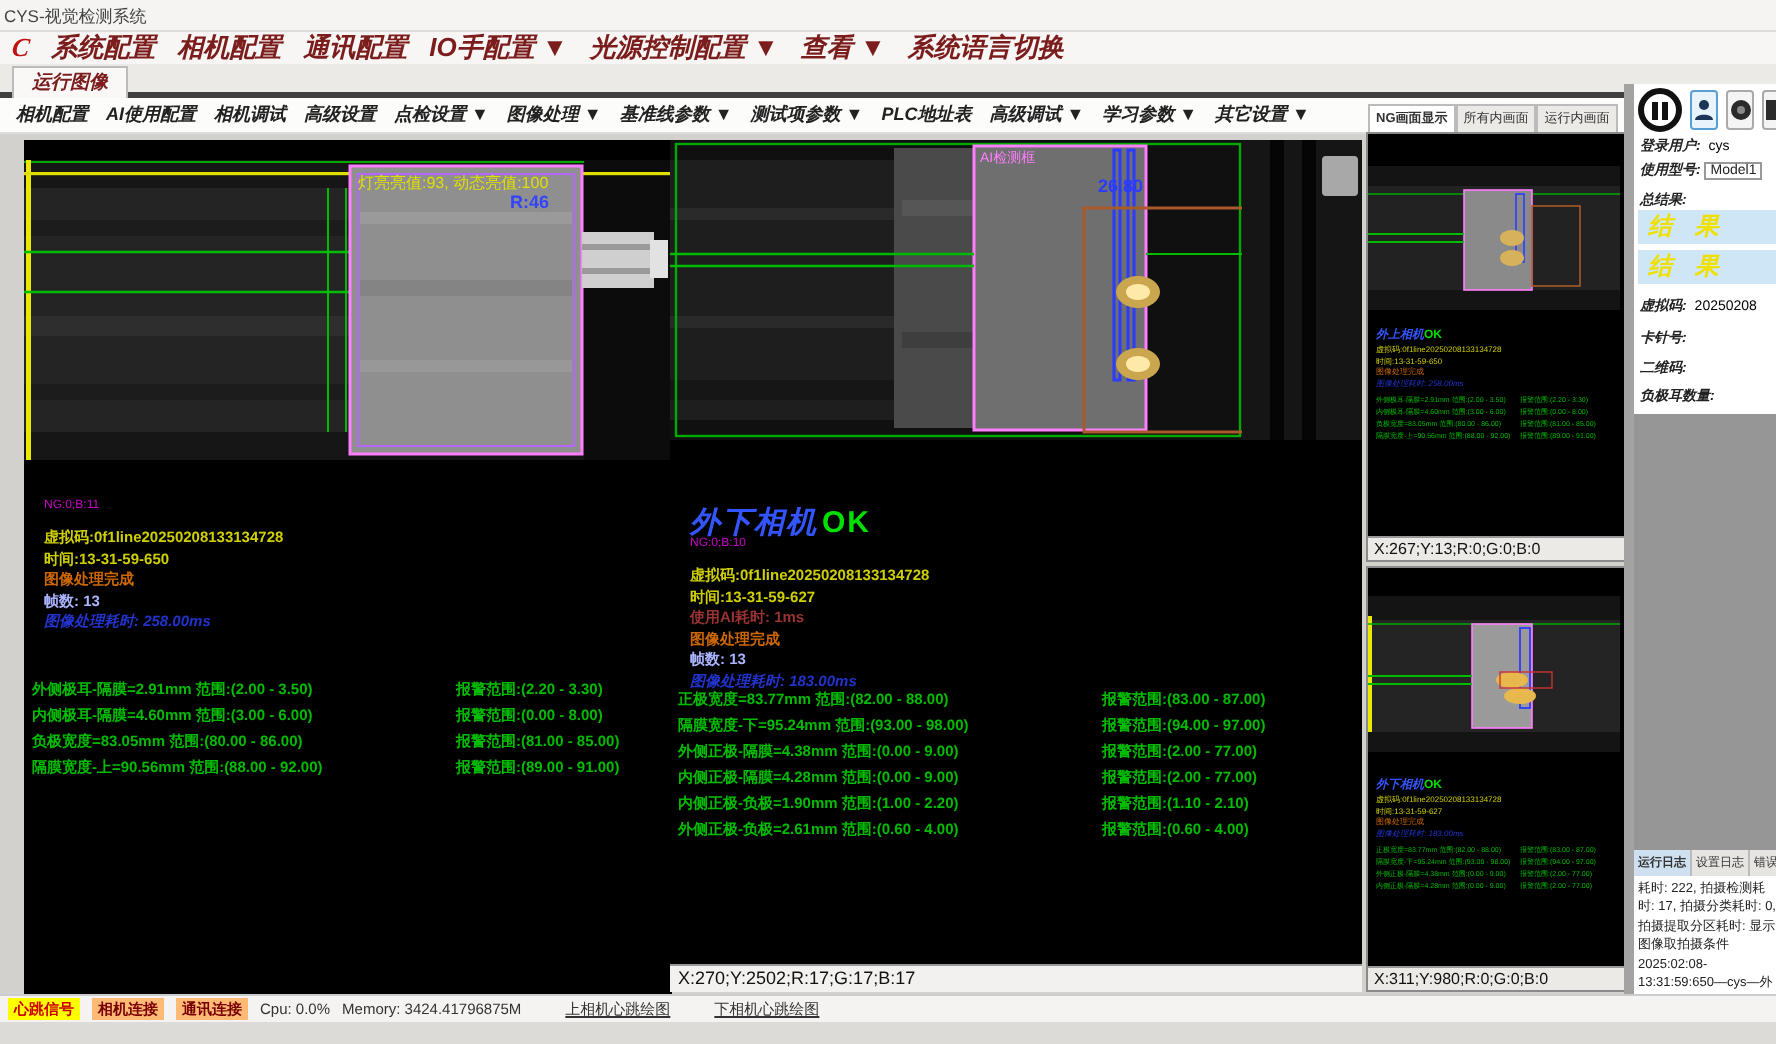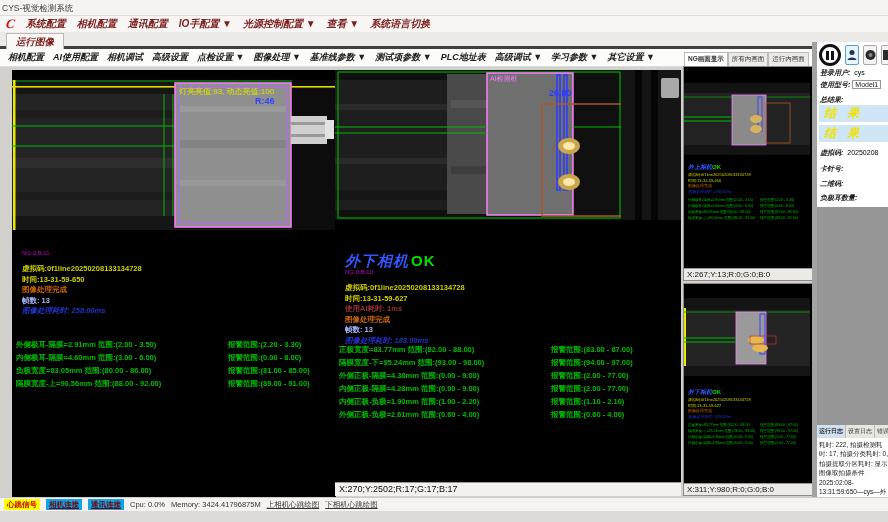--- a/index.html
+++ b/index.html
@@ -5,21 +5,21 @@
   * { margin:0; padding:0; box-sizing:border-box; }
   body { font-family:"Liberation Sans", sans-serif; background:#555; }
   .app { position:relative; width:888px; height:522px; background:#e9e7e5; overflow:hidden; }
   .abs { position:absolute; }
 
   
   .titlebar { left:0; top:0; width:888px; height:16px; background:#f5f4f2; border-bottom:1px solid #ddd;
               font-size:8.5px; color:#444; line-height:16px; padding-left:2px; }
   .menubar { left:0; top:16px; width:888px; height:16px; background:#f7f6f4; display:flex; align-items:center; gap:11px; padding-left:6px; }
   .logo { color:#c11212; font-family:"Liberation Serif", serif; font-weight:bold; font-style:italic; font-size:13px; transform:skewX(-8deg); }
-  .menu-item { font-size:10px; font-weight:bold; font-style:italic; color:#7c1d1d; white-space:nowrap; cursor:default; }
+  .menu-item { font-size:13px; font-weight:bold; font-style:italic; color:#7c1d1d; white-space:nowrap; cursor:default; }
   .tabrow { left:0; top:32px; width:888px; height:17px; background:#eceae7; border-bottom:3px solid #404040; }
   .run-tab { position:absolute; left:6px; top:1px; height:16px; padding:0 9px; background:#f9f8f7; border:1px solid #bbb; border-bottom:none;
              font-size:9.5px; font-weight:bold; font-style:italic; color:#7c1d1d; line-height:15px; }
   .toolbar { left:0; top:49px; width:812px; height:18px; background:#fcfcfb; border-bottom:1px solid #ddd;
              display:flex; align-items:center; gap:9px; padding-left:8px; }
   .tool-item { font-size:9px; font-weight:bold; font-style:italic; color:#222; white-space:nowrap; }
   .workspace { left:0; top:67px; width:812px; height:430px; background:#d3d1ce; }
 
   
   .panel { background:#000; position:absolute; }
@@ -70,22 +70,22 @@
   .log-tabs { position:absolute; left:0; top:383px; width:76px; height:13px; display:flex; background:#e7e5e2; }
   .ltab { font-size:6px; padding:2px 2px 0 2px; border-right:1px solid #bbb; color:#333; white-space:nowrap; }
   .ltab.sel { background:#cfe0f0; font-weight:bold; }
   .log-text { position:absolute; left:0; top:396px; width:74px; height:58px; padding:2px; font-size:6.5px; line-height:1.45; color:#222; overflow:hidden; }
 
   
   .statusbar { left:0; top:497px; width:888px; height:14px; background:#f4f3f1; border-top:1px solid #ccc;
                display:flex; align-items:center; gap:6px; padding-left:4px; font-size:7.5px; color:#333; }
   .badge { padding:0 3px; font-weight:bold; line-height:11px; }
   .b-heart { background:#ffff00; color:#cc0000; }
-  .b-red { background:#0ea5e9; color:#7a0000;text-decoration:underline; }
-  .sb-link { text-decoration:underline; }
+  .b-red { background:#fdba74; color:#7a0000; }
+  .sb-link { text-decoration:underline;margin-left:16px; }
   .bottom-fill { left:0; top:511px; width:888px; height:11px; background:#dddbd8; }
 
   svg text { font-family:"Liberation Sans", sans-serif; }
 </style>
 </head>
 <body>
 
 <div class="app">
 
   <div class="abs titlebar">

